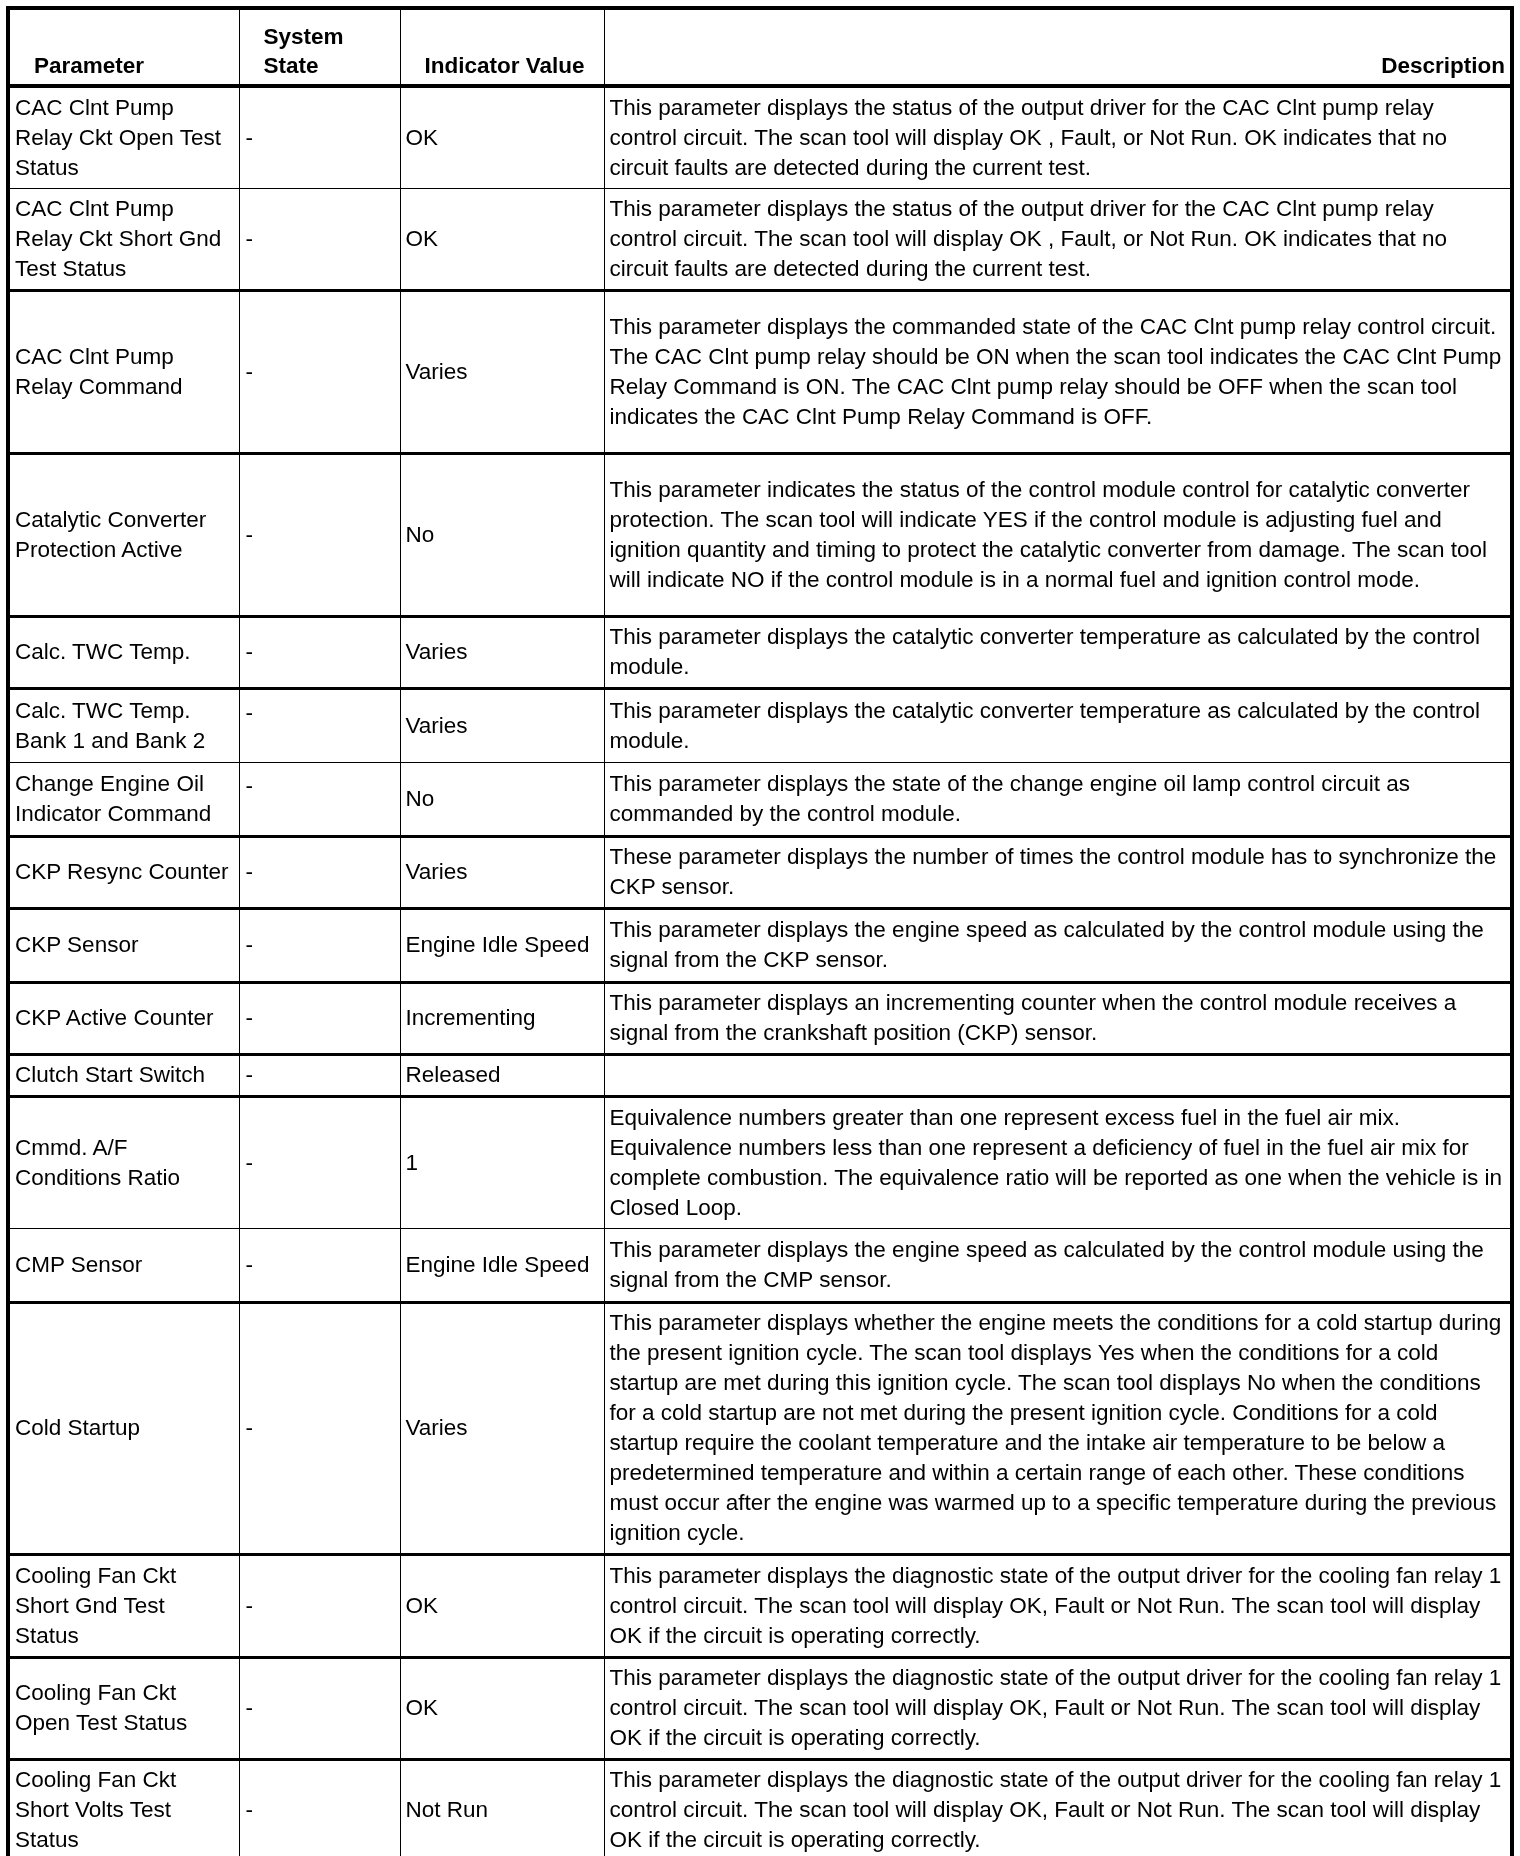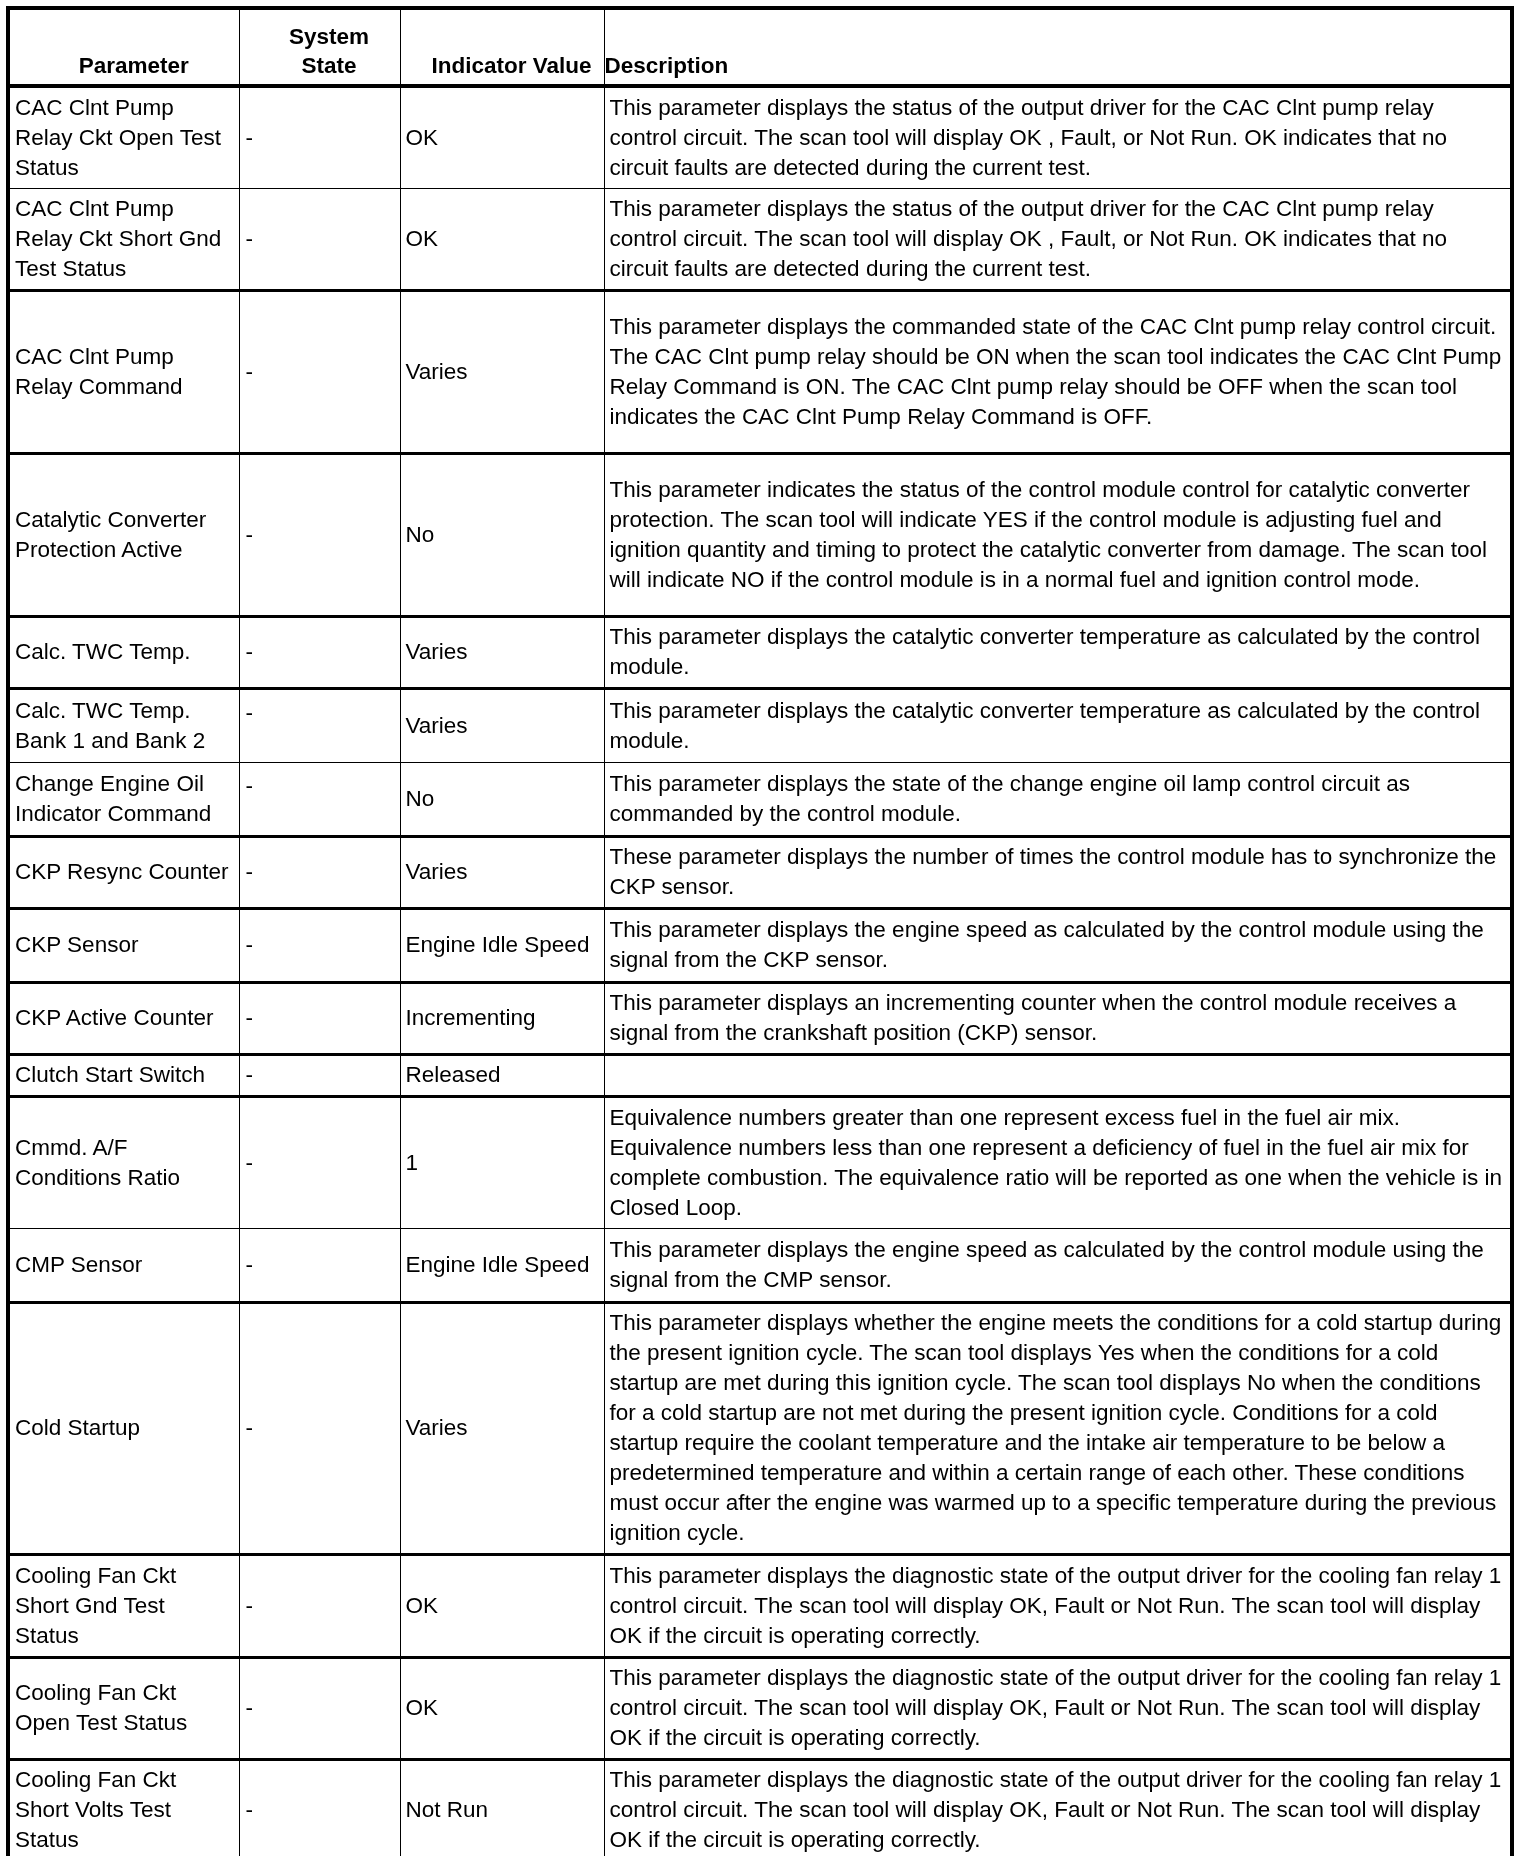--- a/index.html
+++ b/index.html
@@ -20,29 +20,29 @@
     border-right: 1.5px solid #000;
     border-top: 1.5px solid #000;
     border-bottom: 1.5px solid #000;
     padding: 0 5px;
     vertical-align: middle;
     text-align: left;
     font-weight: normal;
   }
   thead th {
     font-weight: bold;
-    text-align: center;
+    text-align: left;
     vertical-align: bottom;
     height: 70px;
     padding-bottom: 4px;
     border-bottom: 4px solid #000;
     line-height: 29px;
     padding-left: 24px;
   }
-  thead th.desc { text-align: left; padding-left: 0; }
+  thead th.desc { text-align: right; padding-left: 0; }
   col.c1 { width: 231px; }
   col.c2 { width: 161px; }
   col.c3 { width: 204px; }
   col.c4 { width: auto; }
   tr.thick-top td { border-top: 3px solid #000; }
   td.state { padding-left: 6px; }
 </style>
 </head>
 <body>
 

